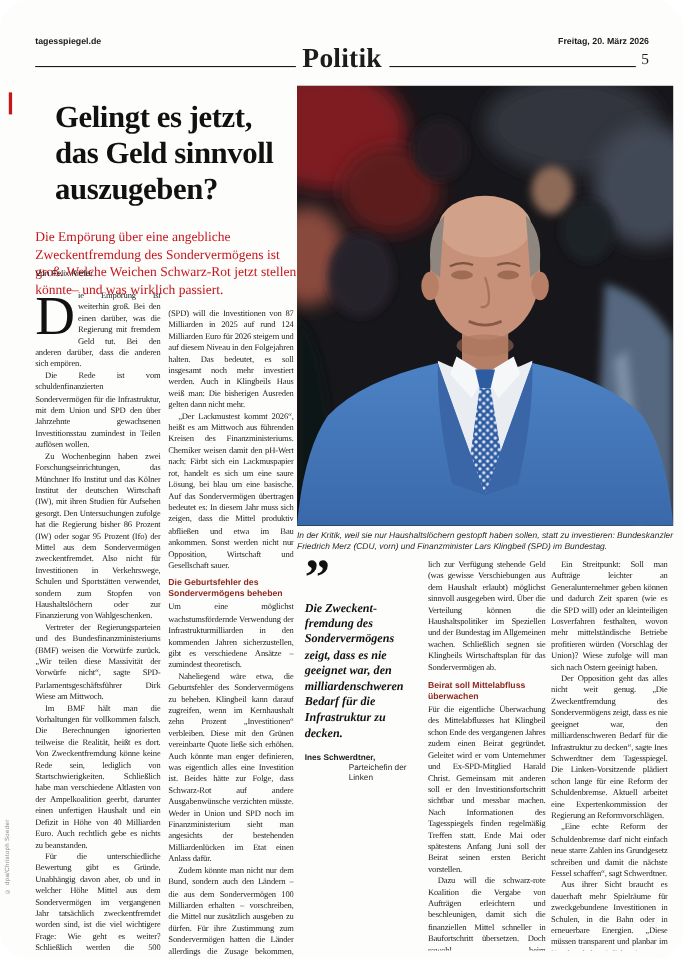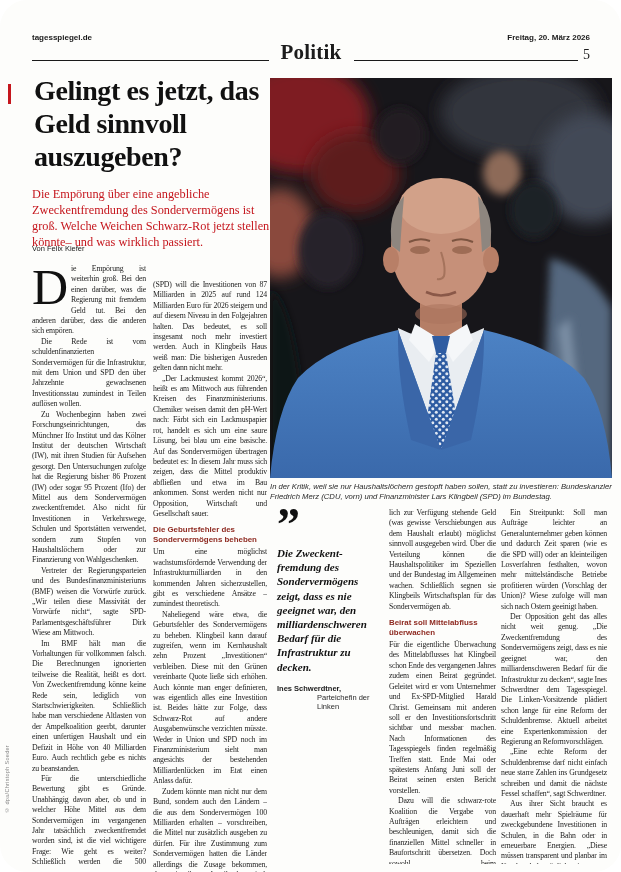--- a/index.html
+++ b/index.html
@@ -6,30 +6,30 @@
   .page{position:relative;width:621px;height:872px;background:#fdfdfb;overflow:hidden;
         font-family:"Liberation Serif", serif;color:#1c1c1c;border-radius:27px;}
 
   
   .masthead-site{position:absolute;top:33px;left:32px;
       font-family:"Liberation Sans",sans-serif;font-weight:700;font-size:8px;color:#1a1a1a;}
   .masthead-date{position:absolute;top:33px;right:31px;
       font-family:"Liberation Sans",sans-serif;font-weight:700;font-size:8px;color:#1a1a1a;}
   .section-row{position:absolute;top:40px;left:32px;right:31px;height:24px;}
   .section-title{position:absolute;left:0;right:0;top:0;text-align:center;
-      font-family:"Liberation Serif",serif;font-weight:700;font-size:21px;letter-spacing:.2px;}
+      font-family:"Liberation Serif",serif;font-weight:700;font-size:25px;letter-spacing:.2px;}
   .rule{position:absolute;bottom:3px;height:1px;background:#1a1a1a;}
   .rule-left{left:0;width:237px;}
   .rule-right{left:322px;width:224px;}
   .page-number{position:absolute;right:0;bottom:1px;font-size:14px;font-family:"Liberation Serif",serif;}
 
   
   .red-mark{position:absolute;left:8px;top:84px;width:3px;height:20px;}
   .headline-block{position:absolute;left:32px;top:72px;width:240px;}
-  h1{margin:2px;font-size:28px;line-height:33px;font-weight:700;letter-spacing:-.4px;color:#111;}
+  h1{margin:18px;font-size:28px;line-height:33px;font-weight:700;letter-spacing:-.4px;color:#111;}
   .dek{margin:13px 0 16px 0;font-size:12.3px;line-height:16px;font-weight:400;}
   .byline{position:absolute;left:32px;top:244px;
       font-family:"Liberation Sans",sans-serif;font-weight:400;font-size:7.5px;color:#1a1a1a;}
 
   
   .photo{position:absolute;left:270px;top:78px;width:342px;height:400px;overflow:hidden;background:#17161a;}
   .caption{position:absolute;left:270px;top:482px;width:342px;
       font-family:"Liberation Sans",sans-serif;font-style:italic;font-size:7.7px;line-height:9.6px;color:#2a2a2a;}
   .credit{position:absolute;left:4px;top:745px;width:12px;
       writing-mode:vertical-rl;transform:rotate(180deg);

